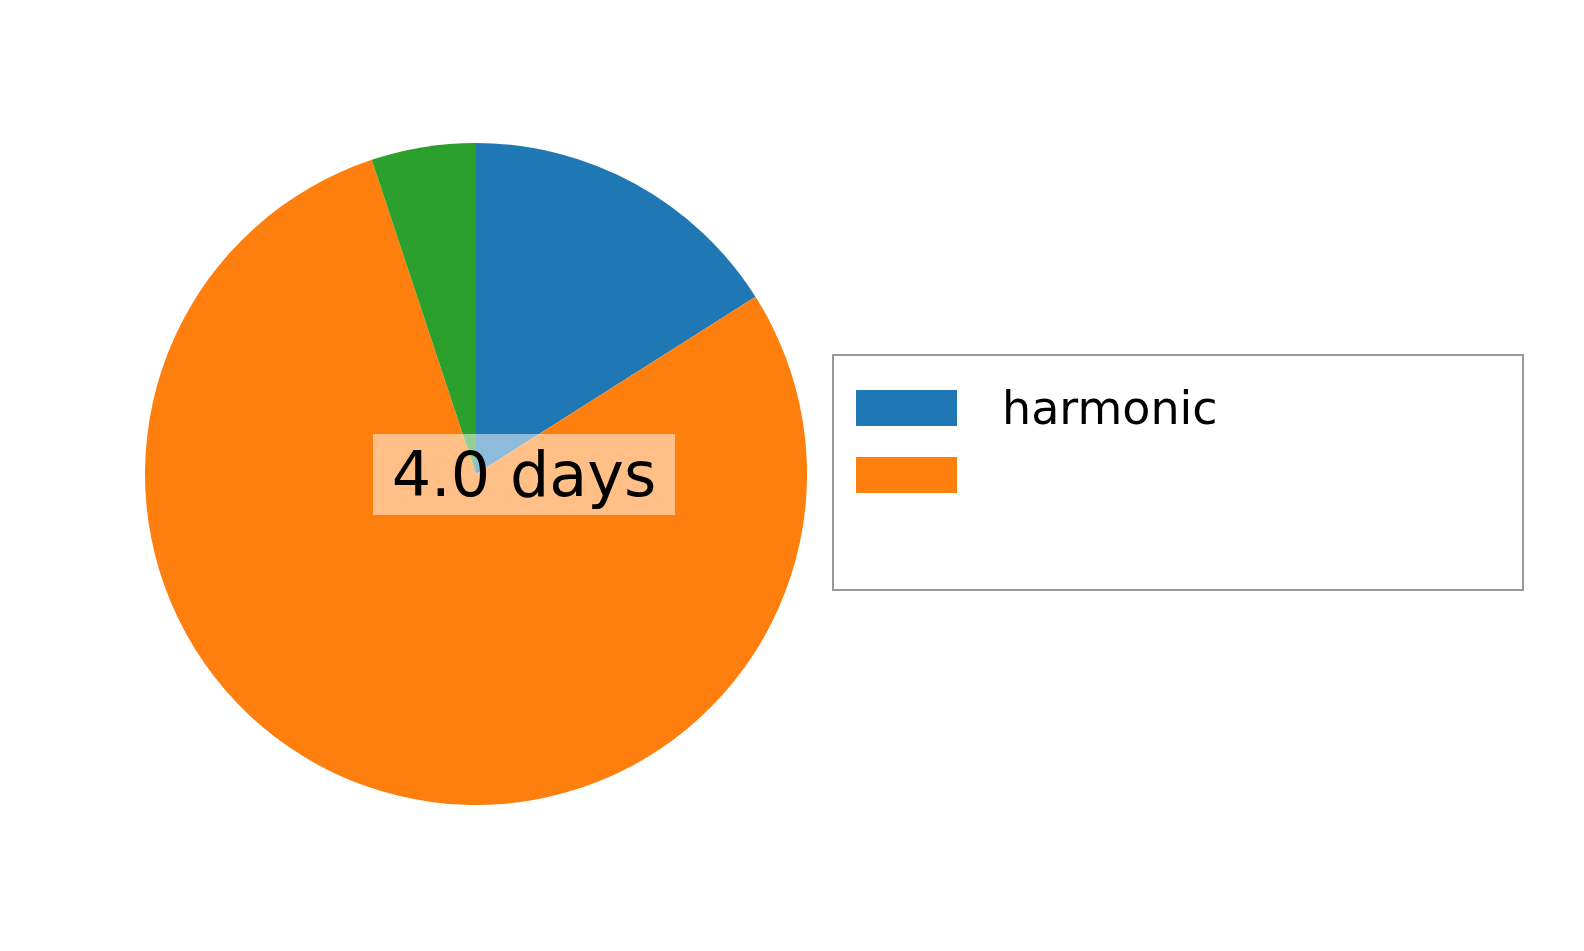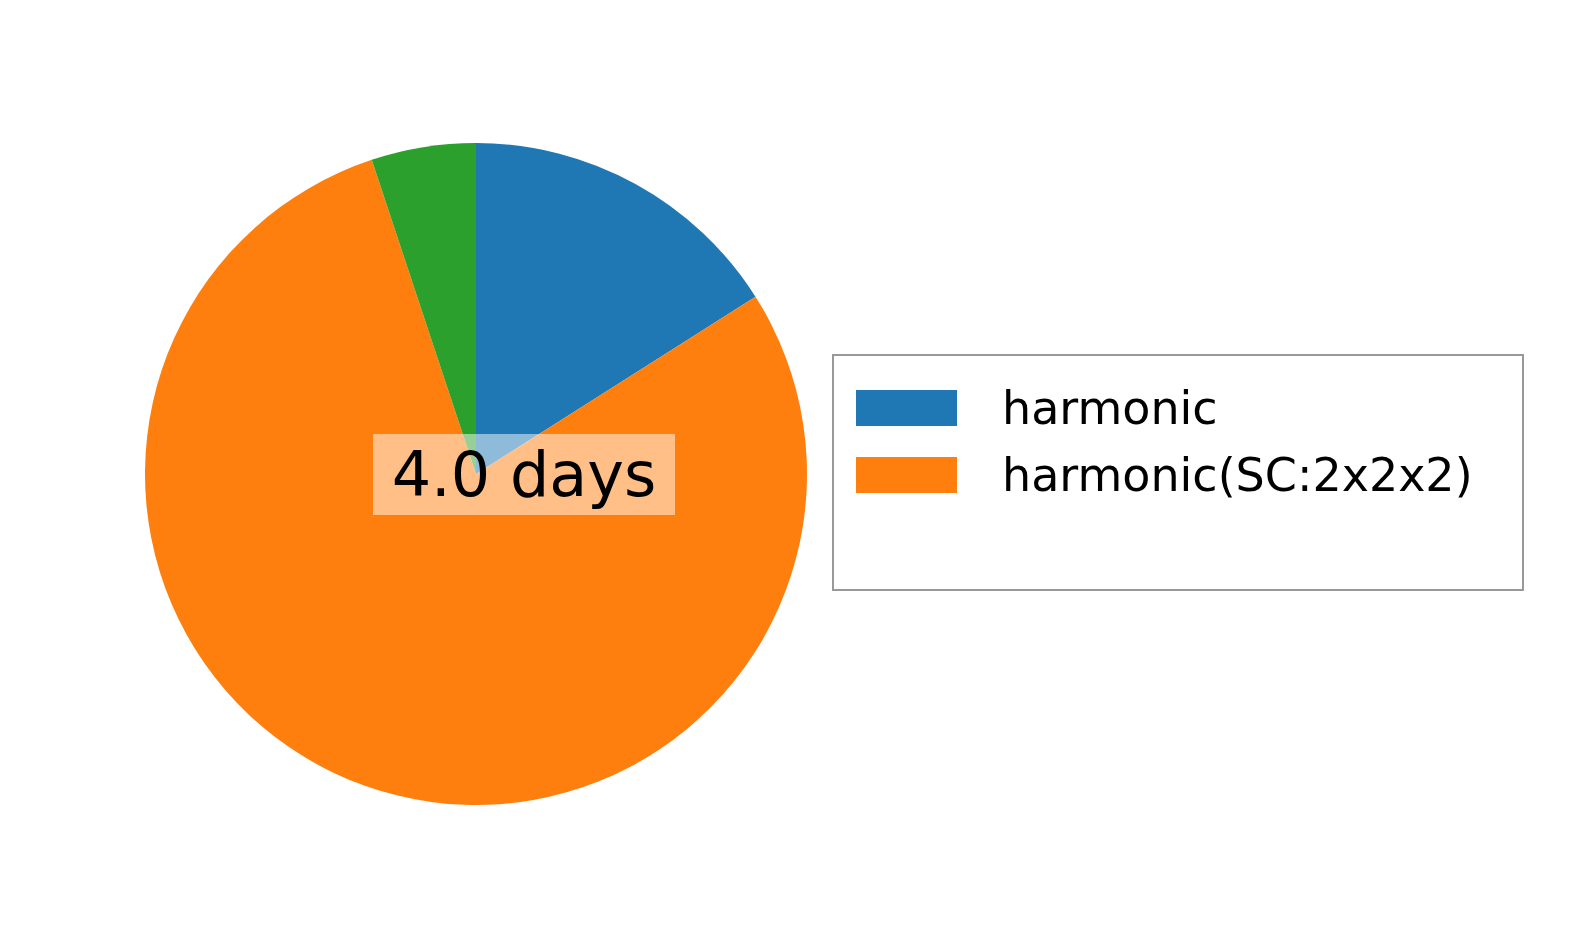--- a/index.html
+++ b/index.html
@@ -112,20 +112,19 @@
   <div id="legend">
     <div id="legend-items">
 
       <div class="legend-row">
         <span class="legend-swatch" style="background: rgb(31, 119, 180);"></span>
         <span class="legend-label">harmonic</span>
       </div>
 
       <div class="legend-row">
         <span class="legend-swatch" style="background: rgb(255, 127, 14);"></span>
-        <span class="legend-label">harmonic(SC:2x2x2)</span>
       </div>
 
 
     </div>
   </div>
 
 </div>
 
 </body></html>

